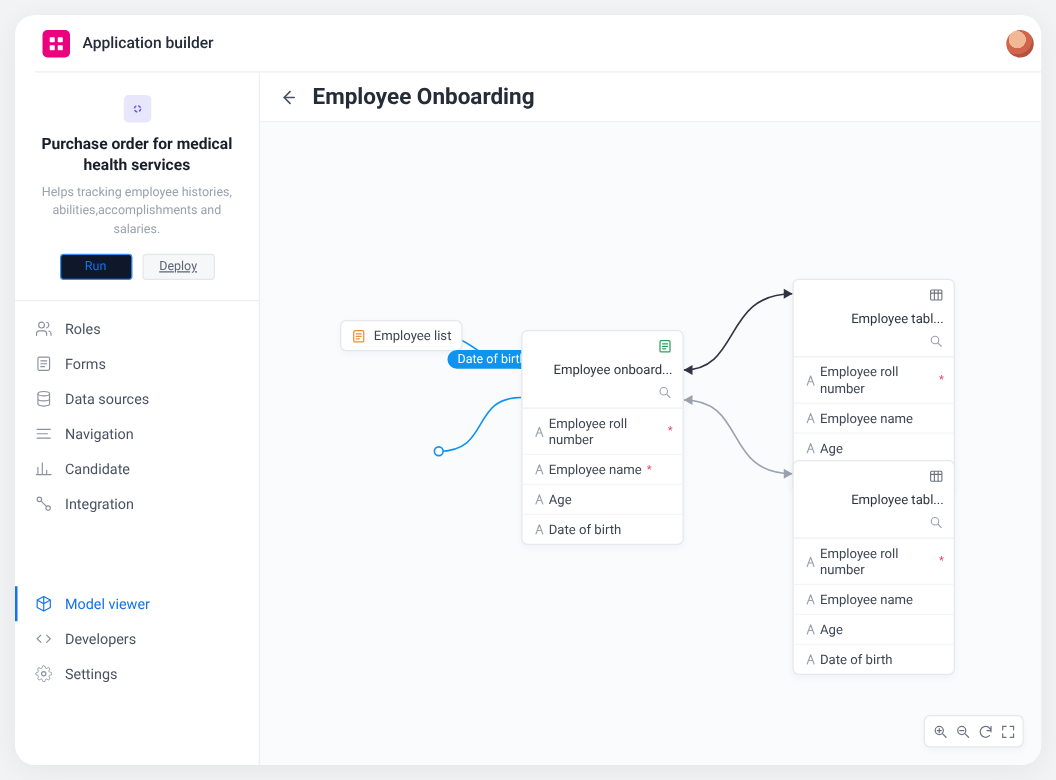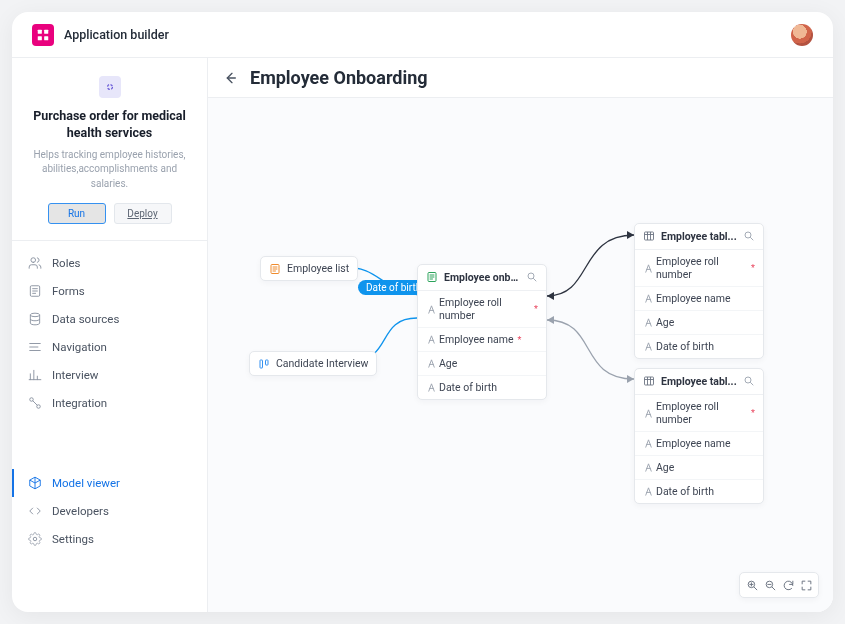--- a/index.html
+++ b/index.html
@@ -19,22 +19,23 @@
     height: 600px;
     overflow: hidden;
     display: flex;
     flex-direction: column;
   }
   .topbar {
     height: 46px;
     border-bottom: 1px solid #eceef1;
     display: flex;
     align-items: center;
-    padding: 0 20px;
+    padding: 0 6px;
     justify-content: space-between;
+    margin-left: 16px;
   }
   .logo-cluster { display: flex; align-items: center; gap: 10px; }
   .logo-square {
     width: 22px; height: 22px; border-radius: 4px;
     background: #e9017e;
     display:flex; align-items:center; justify-content:center;
   }
   .app-title { font-size: 12.5px; font-weight: 500; color: #242c38; }
   .avatar {
     width: 22px; height: 22px; border-radius: 50%;
@@ -50,21 +51,21 @@
     width: 22px; height: 22px; border-radius:4px; background:#e7e6fa;
     margin: 0 auto 10px; display:flex; align-items:center; justify-content:center;
   }
   .proj-title { font-size: 12.5px; font-weight:700; color:#181e2a; line-height:1.35; margin-bottom:6px;}
   .proj-desc { font-size: 10px; color:#9aa2ae; line-height:1.45; margin-bottom:12px;}
   .proj-btns { display:flex; gap:8px; justify-content:center;}
   .btn {
     font-size:10px; padding:4px 0; width:58px; border-radius:3px;
     display:flex; align-items:center; justify-content:center; cursor:pointer;
   }
-  .btn-primary { border:1px solid #3591f0; color:#1473e6; background:#e5e5e5;}
+  .btn-primary { border:1px solid #3591f0; color:#1473e6; background:#0f172a;}
   .btn-secondary { border:1px solid #e3e7ec; color:#5c6573; background:#f6f7f9;text-decoration:underline;}
   .nav { padding: 8px 0; }
   .nav-item {
     display:flex; align-items:center; gap:10px;
     padding: 7px 16px; font-size:11.5px; color:#4a5361; cursor:pointer;
   }
   .nav-icon { width:14px; height:14px; color:#8a92a0; display:inline-flex; align-items:center; justify-content:center;}
   .nav-section-gap { height: 36px; }
   .nav-item.active {
     color:#1473e6; border-left:2px solid #1473e6; padding-left:14px;
@@ -87,22 +88,22 @@
     font-size:10.5px; color:#3e4553;
   }
   .chip {
     position:absolute; background:#fff; border:1px solid #e5e8ec; border-radius:5px;
     padding:5px 8px; display:flex; align-items:center; gap:6px;
     font-size:10.5px; color:#3e4553;
     box-shadow: 0 2px 6px rgba(15,25,50,0.04);
   }
   .chip .ci { width:12px; height:12px; display:inline-flex;}
   .node-head {
-    display:flex; align-items:flex-start; gap:6px; padding:6px 8px;
-    border-bottom:1px solid #eef0f3; font-weight:700; color:#2e3441;
+    display:flex; align-items:flex-end; gap:6px; padding:6px 8px;
+    border-bottom:1px solid #eef0f3; font-weight:400; color:#2e3441;flex-direction:column;
   }
   .node-head .hi { width:12px; height:12px; }
   .node-head .title { flex:1; overflow:hidden; white-space:nowrap; text-overflow:ellipsis;}
   .node-head .srch { width:12px; height:12px; color:#9aa2ae; cursor:pointer;}
   .node-row {
     display:flex; align-items:center; gap:2px; padding:5px 8px;
     border-bottom:1px solid #f3f5f7;
   }
   .node-row:last-child { border-bottom:none; }
   .node-row .fi { width:11px; height:11px; color:#9aa2ae;}
@@ -190,21 +191,21 @@
               </svg>
             </span>
             <span>Navigation</span>
           </div>
           <div class="nav-item">
             <span class="nav-icon">
               <svg viewBox="0 0 24 24" width="14" height="14">
                 <path d="M4 20V10M10 20V4M16 20v-6M22 20H2" stroke="currentColor" stroke-width="1.6" stroke-linecap="round"></path>
               </svg>
             </span>
-            <span>Interview</span>
+            <span>Candidate</span>
           </div>
           <div class="nav-item">
             <span class="nav-icon">
               <svg viewBox="0 0 24 24" width="14" height="14">
                 <circle cx="6" cy="6" r="3" fill="none" stroke="currentColor" stroke-width="1.6"></circle>
                 <circle cx="18" cy="18" r="3" fill="none" stroke="currentColor" stroke-width="1.6"></circle>
                 <path d="M8 8l8 8" stroke="currentColor" stroke-width="1.6"></path>
               </svg>
             </span>
             <span>Integration</span>
@@ -259,41 +260,32 @@
           <path d="M 143 263 C 185 263, 168 220, 209 220" fill="none" stroke="#0f94ed" stroke-width="1.3"></path>
           <circle cx="143" cy="263" r="3.5" fill="#fff" stroke="#0f94ed" stroke-width="1.3"></circle>
           <path d="M 339 198 C 385 198, 370 137, 426 137" fill="none" stroke="#2e3441" stroke-width="1.3"></path>
           <polygon points="339,198 346,194 346,202" fill="#2e3441"></polygon>
           <polygon points="426,137 419,133 419,141" fill="#2e3441"></polygon>
           <path d="M 339 222 C 390 222, 370 281, 426 281" fill="none" stroke="#9aa2ae" stroke-width="1.3"></path>
           <polygon points="339,222 346,218 346,226" fill="#9aa2ae"></polygon>
           <polygon points="426,281 419,277 419,285" fill="#9aa2ae"></polygon>
         </svg>
 
-        <div class="chip" style="left:52px; top:158px;">
+        <div class="chip" style="left:64px; top:158px;">
           <span class="ci">
               <svg viewBox="0 0 24 24" width="12" height="12">
                 <rect x="4" y="3" width="16" height="18" rx="2" fill="none" stroke="#f08c2e" stroke-width="2"></rect>
                 <path d="M8 8h8M8 12h8M8 16h5" stroke="#f08c2e" stroke-width="2" stroke-linecap="round"></path>
               </svg>
             </span>
           <span>Employee list</span>
         </div>
 
         <div class="pill" style="left:150px; top:182px;">Date of birth</div>
 
-        <div class="chip" style="left:41px; top:253px;">
-          <span class="ci">
-              <svg viewBox="0 0 24 24" width="12" height="12">
-                <rect x="4" y="4" width="5" height="16" rx="1" fill="none" stroke="#3591f0" stroke-width="2"></rect>
-                <rect x="15" y="4" width="5" height="10" rx="1" fill="none" stroke="#3591f0" stroke-width="2"></rect>
-              </svg>
-            </span>
-          <span>Candidate Interview</span>
-        </div>
 
         <div class="node" id="node-onboard" style="left:209px; top:166px; width:130px;">
             <div class="node-head">
               <span class="hi"><svg viewBox="0 0 24 24" width="12" height="12">
                   <rect x="4" y="3" width="16" height="18" rx="2" fill="none" stroke="#2aa35a" stroke-width="2"></rect>
                   <path d="M8 8h8M8 12h8M8 16h5" stroke="#2aa35a" stroke-width="2" stroke-linecap="round"></path>
                 </svg></span>
               <span class="title">Employee onboard...</span>
               <span class="srch"><svg viewBox="0 0 24 24" width="12" height="12">
                   <circle cx="10" cy="10" r="6" fill="none" stroke="currentColor" stroke-width="1.8"></circle>

